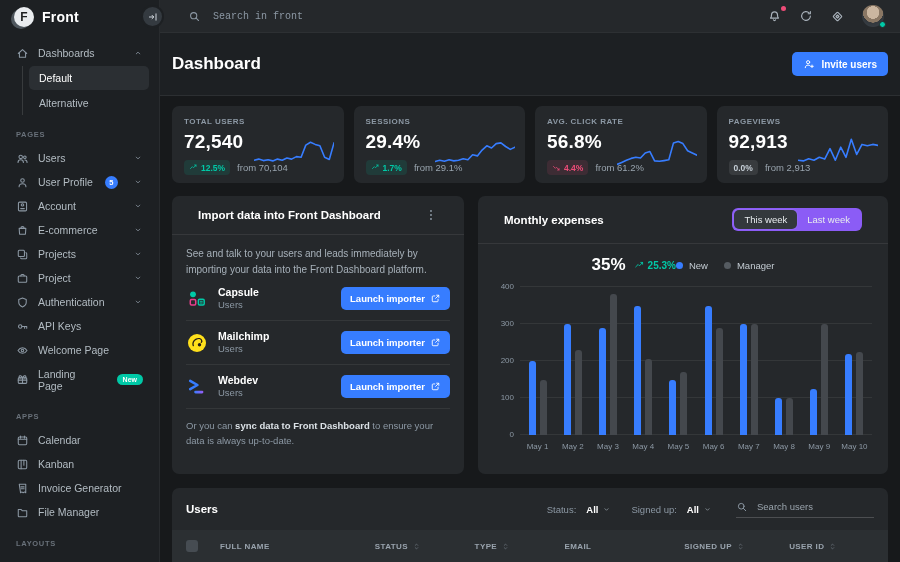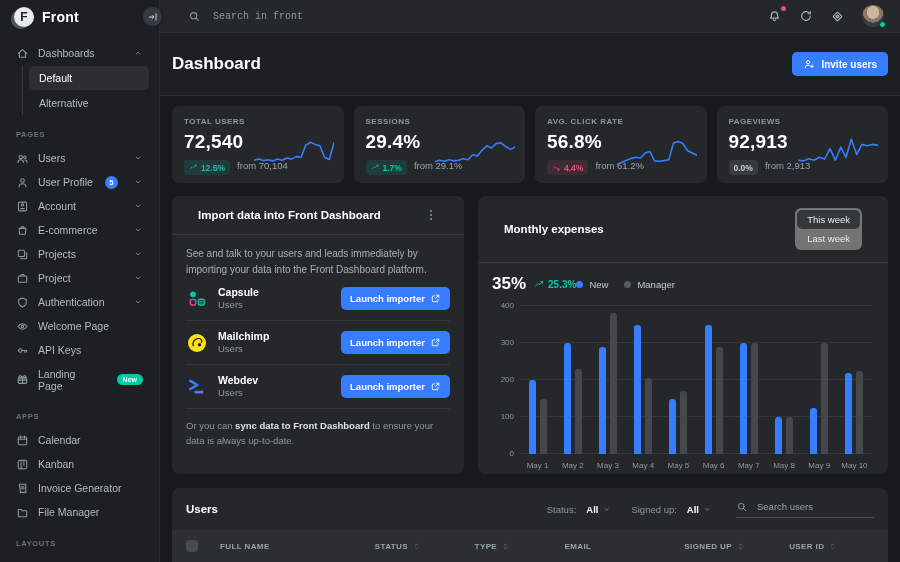--- a/index.html
+++ b/index.html
@@ -57,21 +57,21 @@
   .btn-primary{background:#377dff;color:#fff;border:none;border-radius:5px;font-size:10px;
                padding:6px 11px;display:flex;gap:6px;align-items:center;font-weight:bold;}
   .content{position:absolute;top:64px;left:0;right:0;bottom:0;background:#17191b;
            padding:9px 12px;overflow:hidden;}
 
   
   .stats-row{display:grid;grid-template-columns:repeat(4,1fr);gap:10px;}
   .stat-card{background:#25282b;border-radius:7px;padding:11px 12px;height:77px;position:relative;}
   .stat-label{font-size:8px;letter-spacing:.06em;color:#8c98a4;font-weight:bold;}
   .stat-value{font-size:19px;font-weight:bold;margin-top:5px;letter-spacing:.2px;}
-  .stat-foot{display:flex;gap:7px;margin-top:7px;}
+  .stat-foot{display:flex;align-items:center;gap:7px;margin-top:7px;}
   .badge{font-size:8.5px;font-weight:bold;border-radius:4px;padding:2.5px 5px;display:flex;align-items:center;gap:3px;}
   .badge.up{color:#00c9a7;background:rgba(0,201,167,0.12);}
   .badge.down{color:#ed4c78;background:rgba(237,76,120,0.12);}
   .badge.flat{color:#c5ced6;background:rgba(255,255,255,0.09);}
   .stat-from{font-size:9.5px;color:#99a4ae;}
   .spark{position:absolute;right:10px;top:27px;}
 
   
   .two-col{display:grid;grid-template-columns:292px 1fr;gap:14px;margin-top:13px;}
   .card{background:#25282b;border-radius:7px;}
@@ -86,24 +86,24 @@
   .import-sub{font-size:10.5px;font-weight:bold;margin:13px 0 1px;}
   .import-row{display:flex;align-items:center;gap:10px;padding:9px 0;border-bottom:1px solid rgba(255,255,255,0.07);}
   .import-txt{line-height:1.25;}
   .import-name{font-size:10.5px;font-weight:bold;}
   .import-type{font-size:9.5px;color:#8c98a4;}
   .btn-importer{margin-left:auto;background:#377dff;color:#fff;border:none;border-radius:5px;
                 font-size:9.5px;font-weight:bold;padding:6px 9px;display:flex;gap:5px;align-items:center;}
   .import-foot{font-size:9.5px;color:#8c98a4;padding:10px 0 12px;line-height:1.55;}
   .import-foot b{color:#dbe1e6;cursor:pointer;}
 
-  .toggle{display:flex;background:#737373;border-radius:6px;padding:2px;flex-direction:column;}
+  .toggle{display:flex;background:#8b5cf6;border-radius:6px;padding:2px;}
   .toggle-btn{font-size:9.5px;padding:4px 10px;border-radius:5px;color:#e7ebee;background:transparent;border:none;}
   .toggle-btn.active{background:#33383c;box-shadow:0 0 0 1px rgba(255,255,255,0.06);}
-  .exp-statrow{display:flex;align-items:center;justify-content:flex-start;padding:11px 14px 2px;}
+  .exp-statrow{display:flex;align-items:center;justify-content:center;padding:11px 14px 2px;}
   .exp-big{font-size:17px;font-weight:bold;display:flex;align-items:center;gap:8px;}
   .exp-change{color:#00c9a7;font-size:10px;font-weight:bold;display:flex;align-items:center;gap:3px;}
   .legend{display:flex;gap:16px;font-size:9.5px;color:#c4ccd3;align-items:center;}
   .legend-item{display:flex;align-items:center;}
   .legend-dot{width:7px;height:7px;border-radius:50%;display:inline-block;margin-right:6px;}
 
   .chart{position:relative;margin:10px 16px 0;padding-left:26px;}
   .plot{position:relative;height:148px;}
   .gridline{position:absolute;left:0;right:0;height:1px;background:rgba(255,255,255,0.07);}
   .ytick{position:absolute;left:-26px;top:-4px;width:20px;text-align:right;font-size:8px;color:#8c98a4;}
@@ -266,35 +266,35 @@
 
       <span class="nav-chev">
             <svg width="10" height="10" viewBox="0 0 16 16" fill="none" stroke="currentColor" stroke-width="1.3" stroke-linecap="round" stroke-linejoin="round">
               <path d="M5.2 6.6 8 9.4l2.8-2.8"></path>
             </svg>
           </span>
     </div>
         <div class="nav-item">
       <span class="nav-ico">
             <svg width="13" height="13" viewBox="0 0 16 16" fill="none" stroke="currentColor" stroke-width="1.3" stroke-linecap="round" stroke-linejoin="round">
+              <circle cx="5.2" cy="8" r="2.1"></circle>
+              <path d="M7.3 8h5.9M10.6 8v2.2M13.2 8v2.2"></path>
+            </svg>
+          </span>
+      <span class="nav-label">API Keys</span>
+
+    </div>
+        <div class="nav-item">
+      <span class="nav-ico">
+            <svg width="13" height="13" viewBox="0 0 16 16" fill="none" stroke="currentColor" stroke-width="1.3" stroke-linecap="round" stroke-linejoin="round">
               <path d="M2.5 8s2-3.4 5.5-3.4S13.5 8 13.5 8s-2 3.4-5.5 3.4S2.5 8 2.5 8z"></path>
               <circle cx="8" cy="8" r="1.5"></circle>
             </svg>
           </span>
       <span class="nav-label">Welcome Page</span>
-
-    </div>
-        <div class="nav-item">
-      <span class="nav-ico">
-            <svg width="13" height="13" viewBox="0 0 16 16" fill="none" stroke="currentColor" stroke-width="1.3" stroke-linecap="round" stroke-linejoin="round">
-              <circle cx="5.2" cy="8" r="2.1"></circle>
-              <path d="M7.3 8h5.9M10.6 8v2.2M13.2 8v2.2"></path>
-            </svg>
-          </span>
-      <span class="nav-label">API Keys</span>
 
     </div>
         <div class="nav-item">
       <span class="nav-ico">
             <svg width="13" height="13" viewBox="0 0 16 16" fill="none" stroke="currentColor" stroke-width="1.3" stroke-linecap="round" stroke-linejoin="round">
               <rect x="2.8" y="6" width="10.4" height="6.8" rx="1"></rect>
               <path d="M8 6v6.8M2.8 8.8h10.4M5.4 6C4.3 6 3.7 5.2 3.9 4.3 4.1 3.5 5 3.1 5.8 3.5 6.8 4 8 6 8 6s1.2-2 2.2-2.5c.8-.4 1.7 0 1.9.8.2.9-.4 1.7-1.5 1.7"></path>
             </svg>
           </span>
       <span class="nav-label">Landing Page</span>

